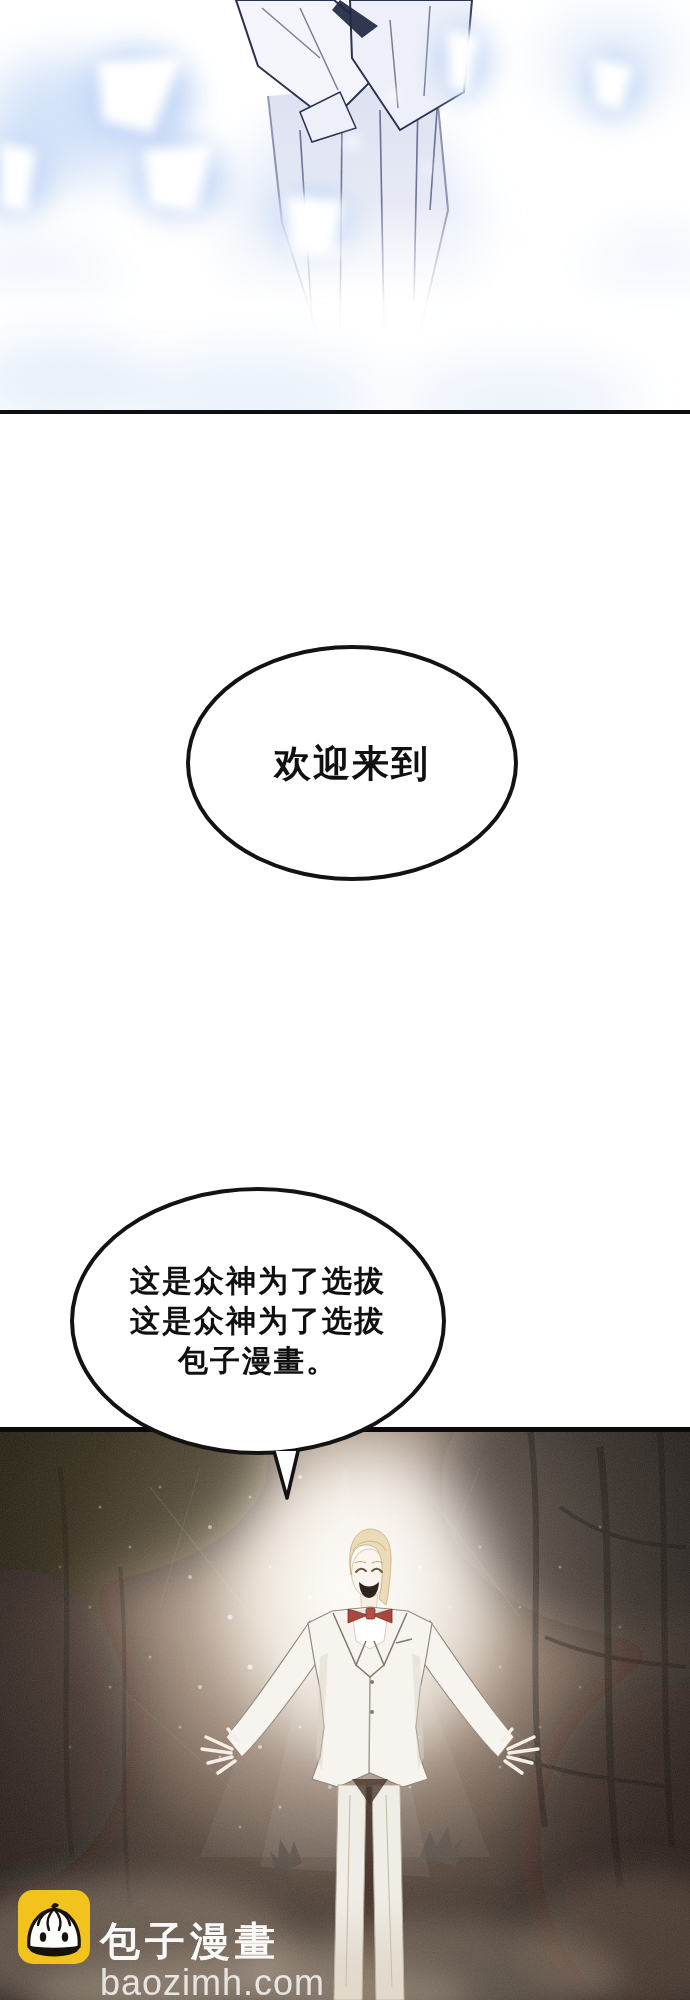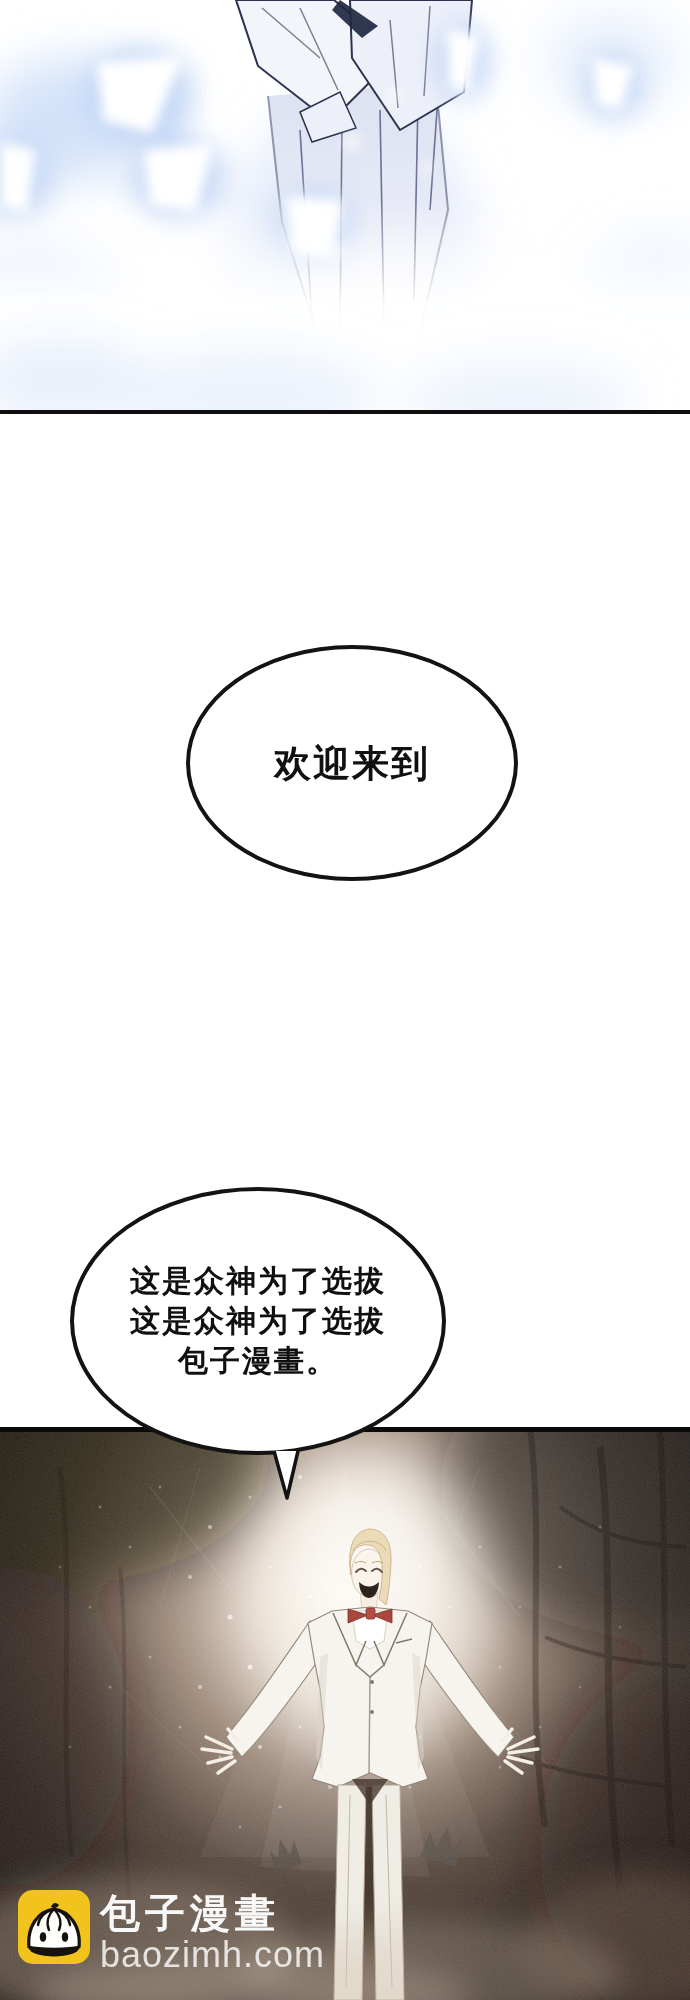--- a/index.html
+++ b/index.html
@@ -9,21 +9,21 @@
   .divider{position:absolute;left:0;top:410px;width:690px;height:4px;background:#0e0e0e;z-index:2;}
   .panel-bottom{position:absolute;left:0;top:1427px;width:690px;height:573px;z-index:1;}
   .bubble{position:absolute;box-sizing:border-box;background:#ffffff;border:4px solid #131313;
           border-radius:50%;display:flex;flex-direction:column;justify-content:center;align-items:center;
           text-align:center;font-weight:bold;color:#101010;}
   .bubble-1{left:186px;top:645px;width:332px;height:236px;font-size:37px;line-height:51px;letter-spacing:2px;z-index:4;}
   .bubble-2{left:70px;top:1187px;width:376px;height:268px;font-size:30px;line-height:40px;letter-spacing:2px;z-index:5;}
   .bubble-tail{position:absolute;left:272px;top:1450px;z-index:6;}
   .watermark{position:absolute;left:18px;top:1890px;display:flex;align-items:flex-start;z-index:10;}
   .wm-icon{margin-right:10px;flex:0 0 auto;}
-  .wm-name{font-size:40px;font-weight:bold;color:#ffffff;letter-spacing:5px;line-height:1.15;opacity:.96;}
+  .wm-name{font-size:40px;font-weight:bold;color:#ffffff;letter-spacing:5px;line-height:1.15;opacity:.96;margin-top:28px;}
   .wm-url{font-size:36px;color:#ffffff;opacity:.8;letter-spacing:1px;line-height:1.05;}
 </style>
 </head>
 <body>
 
 <div class="page">
 
   <section class="panel-top">
     <svg width="690" height="412" viewBox="0 0 690 412">
       <defs>

